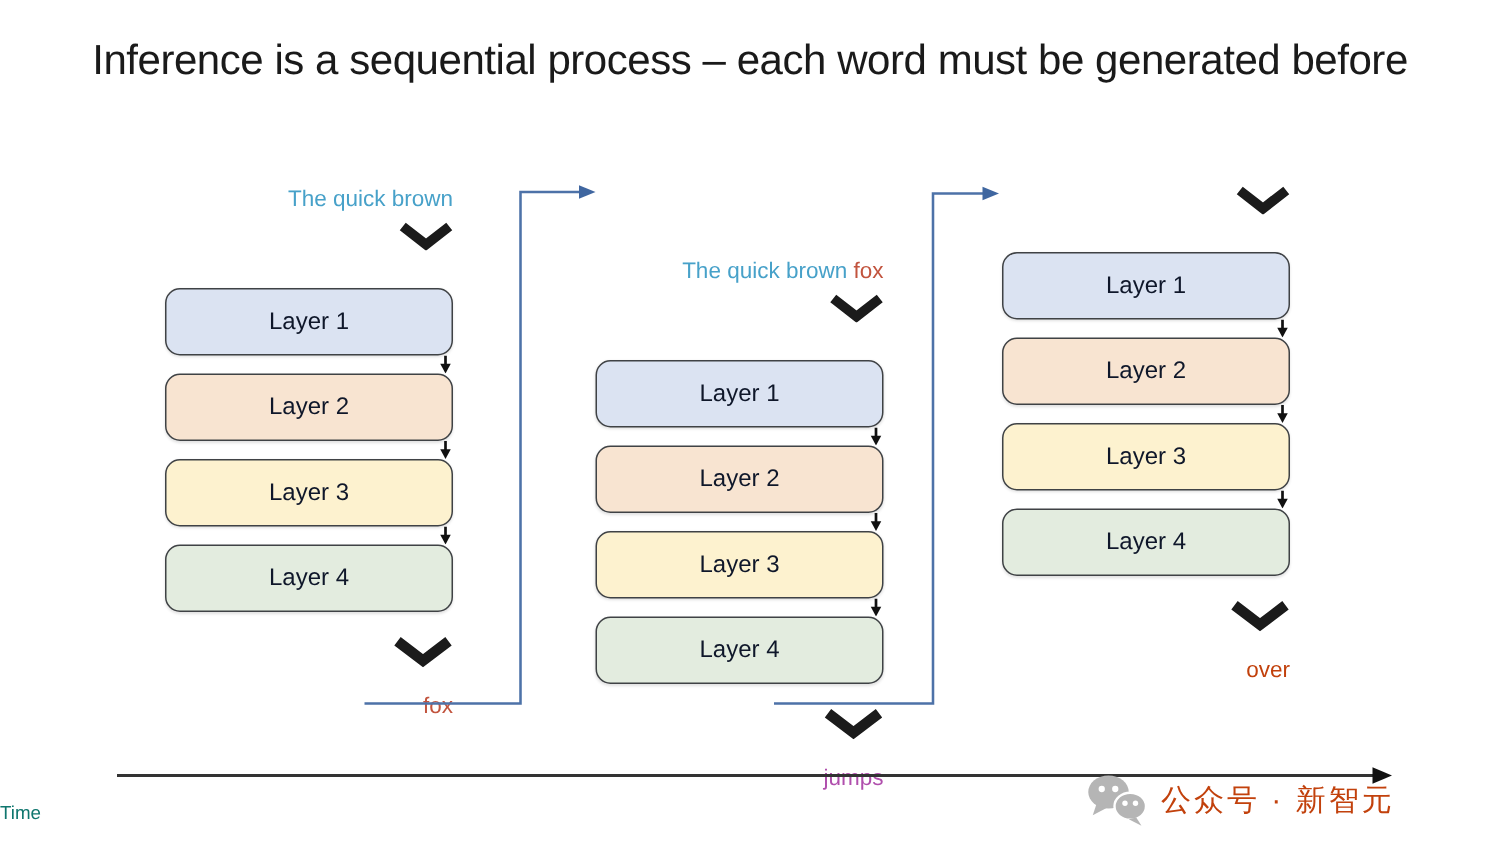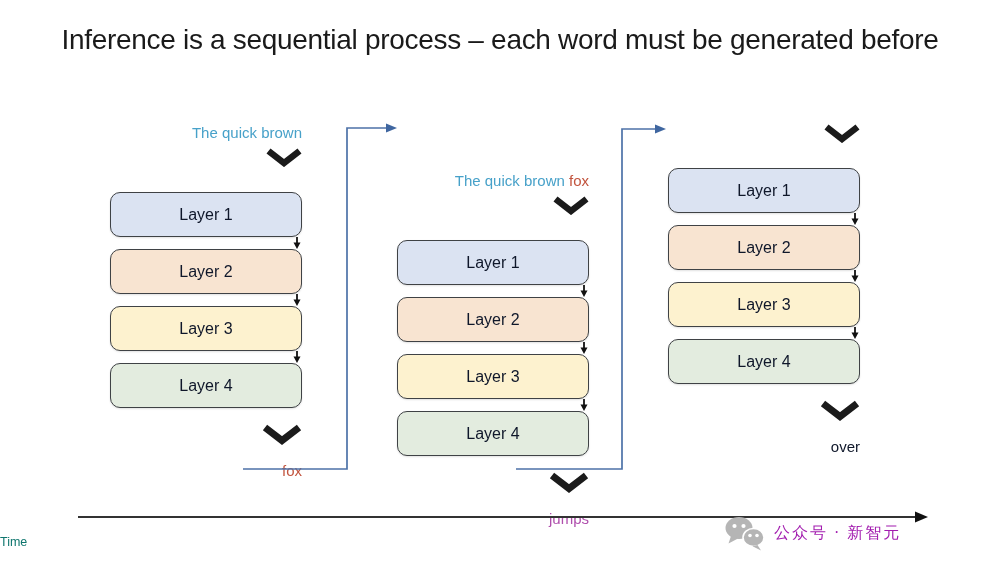--- a/index.html
+++ b/index.html
@@ -45,21 +45,21 @@
   .time-label {
     position:absolute; top:535px; left:0; width:986px;
     text-align:left; font-size:12.5px; color:#0f766e;
   }
   
   .watermark {
     position:absolute; left:725px; top:515px;
     display:flex; align-items:center; gap:9px;
   }
   .watermark-text {
-    color:#a21caf; font-size:16px; letter-spacing:2px; white-space:nowrap;font-family:Liberation Serif, serif;
+    color:#c2410c; font-size:20px; letter-spacing:2px; white-space:nowrap;
   }
 </style>
 </head>
 <body>
 
 <div id="canvas">
 
   <div class="title">
     <div>Inference is a sequential process – each word must be generated before</div>
   </div>
@@ -134,21 +134,21 @@
       </svg>
     <div class="layer-box" style="background-color: rgb(253, 242, 207);">Layer 3</div>
     <svg class="gap-arrow" width="10" height="12" viewBox="0 0 10 12">
         <line x1="5" y1="0" x2="5" y2="6.5" stroke="#111" stroke-width="1.8"></line>
         <polygon points="1.5,5.5 8.5,5.5 5,12" fill="#111"></polygon>
       </svg>
     <div class="layer-box" style="background-color: rgb(227, 236, 223);">Layer 4</div>
     <svg class="chevron-bottom" width="40" height="21" viewBox="0 0 40 21">
         <polyline points="3,3.5 20,16.5 37,3.5" fill="none" stroke="#1b1b1b" stroke-width="7" stroke-linejoin="miter"></polyline>
       </svg>
-    <div class="output-word" style="color: #0f172a; margin-left: 29px;">over</div>
+    <div class="output-word" style="color: #c2410c; margin-left: 29px;">over</div>
   </div>
 
   <svg class="overlay" width="1000" height="573" viewBox="0 0 1000 573">
 
     <g>
       <path d="M243 469 H347 V128 H387" fill="none" stroke="#4d72a8" stroke-width="1.7"></path>
       <polygon points="386,123.5 386,132.5 397,128" fill="#3f66a0"></polygon>
     </g>
 
     <g>

